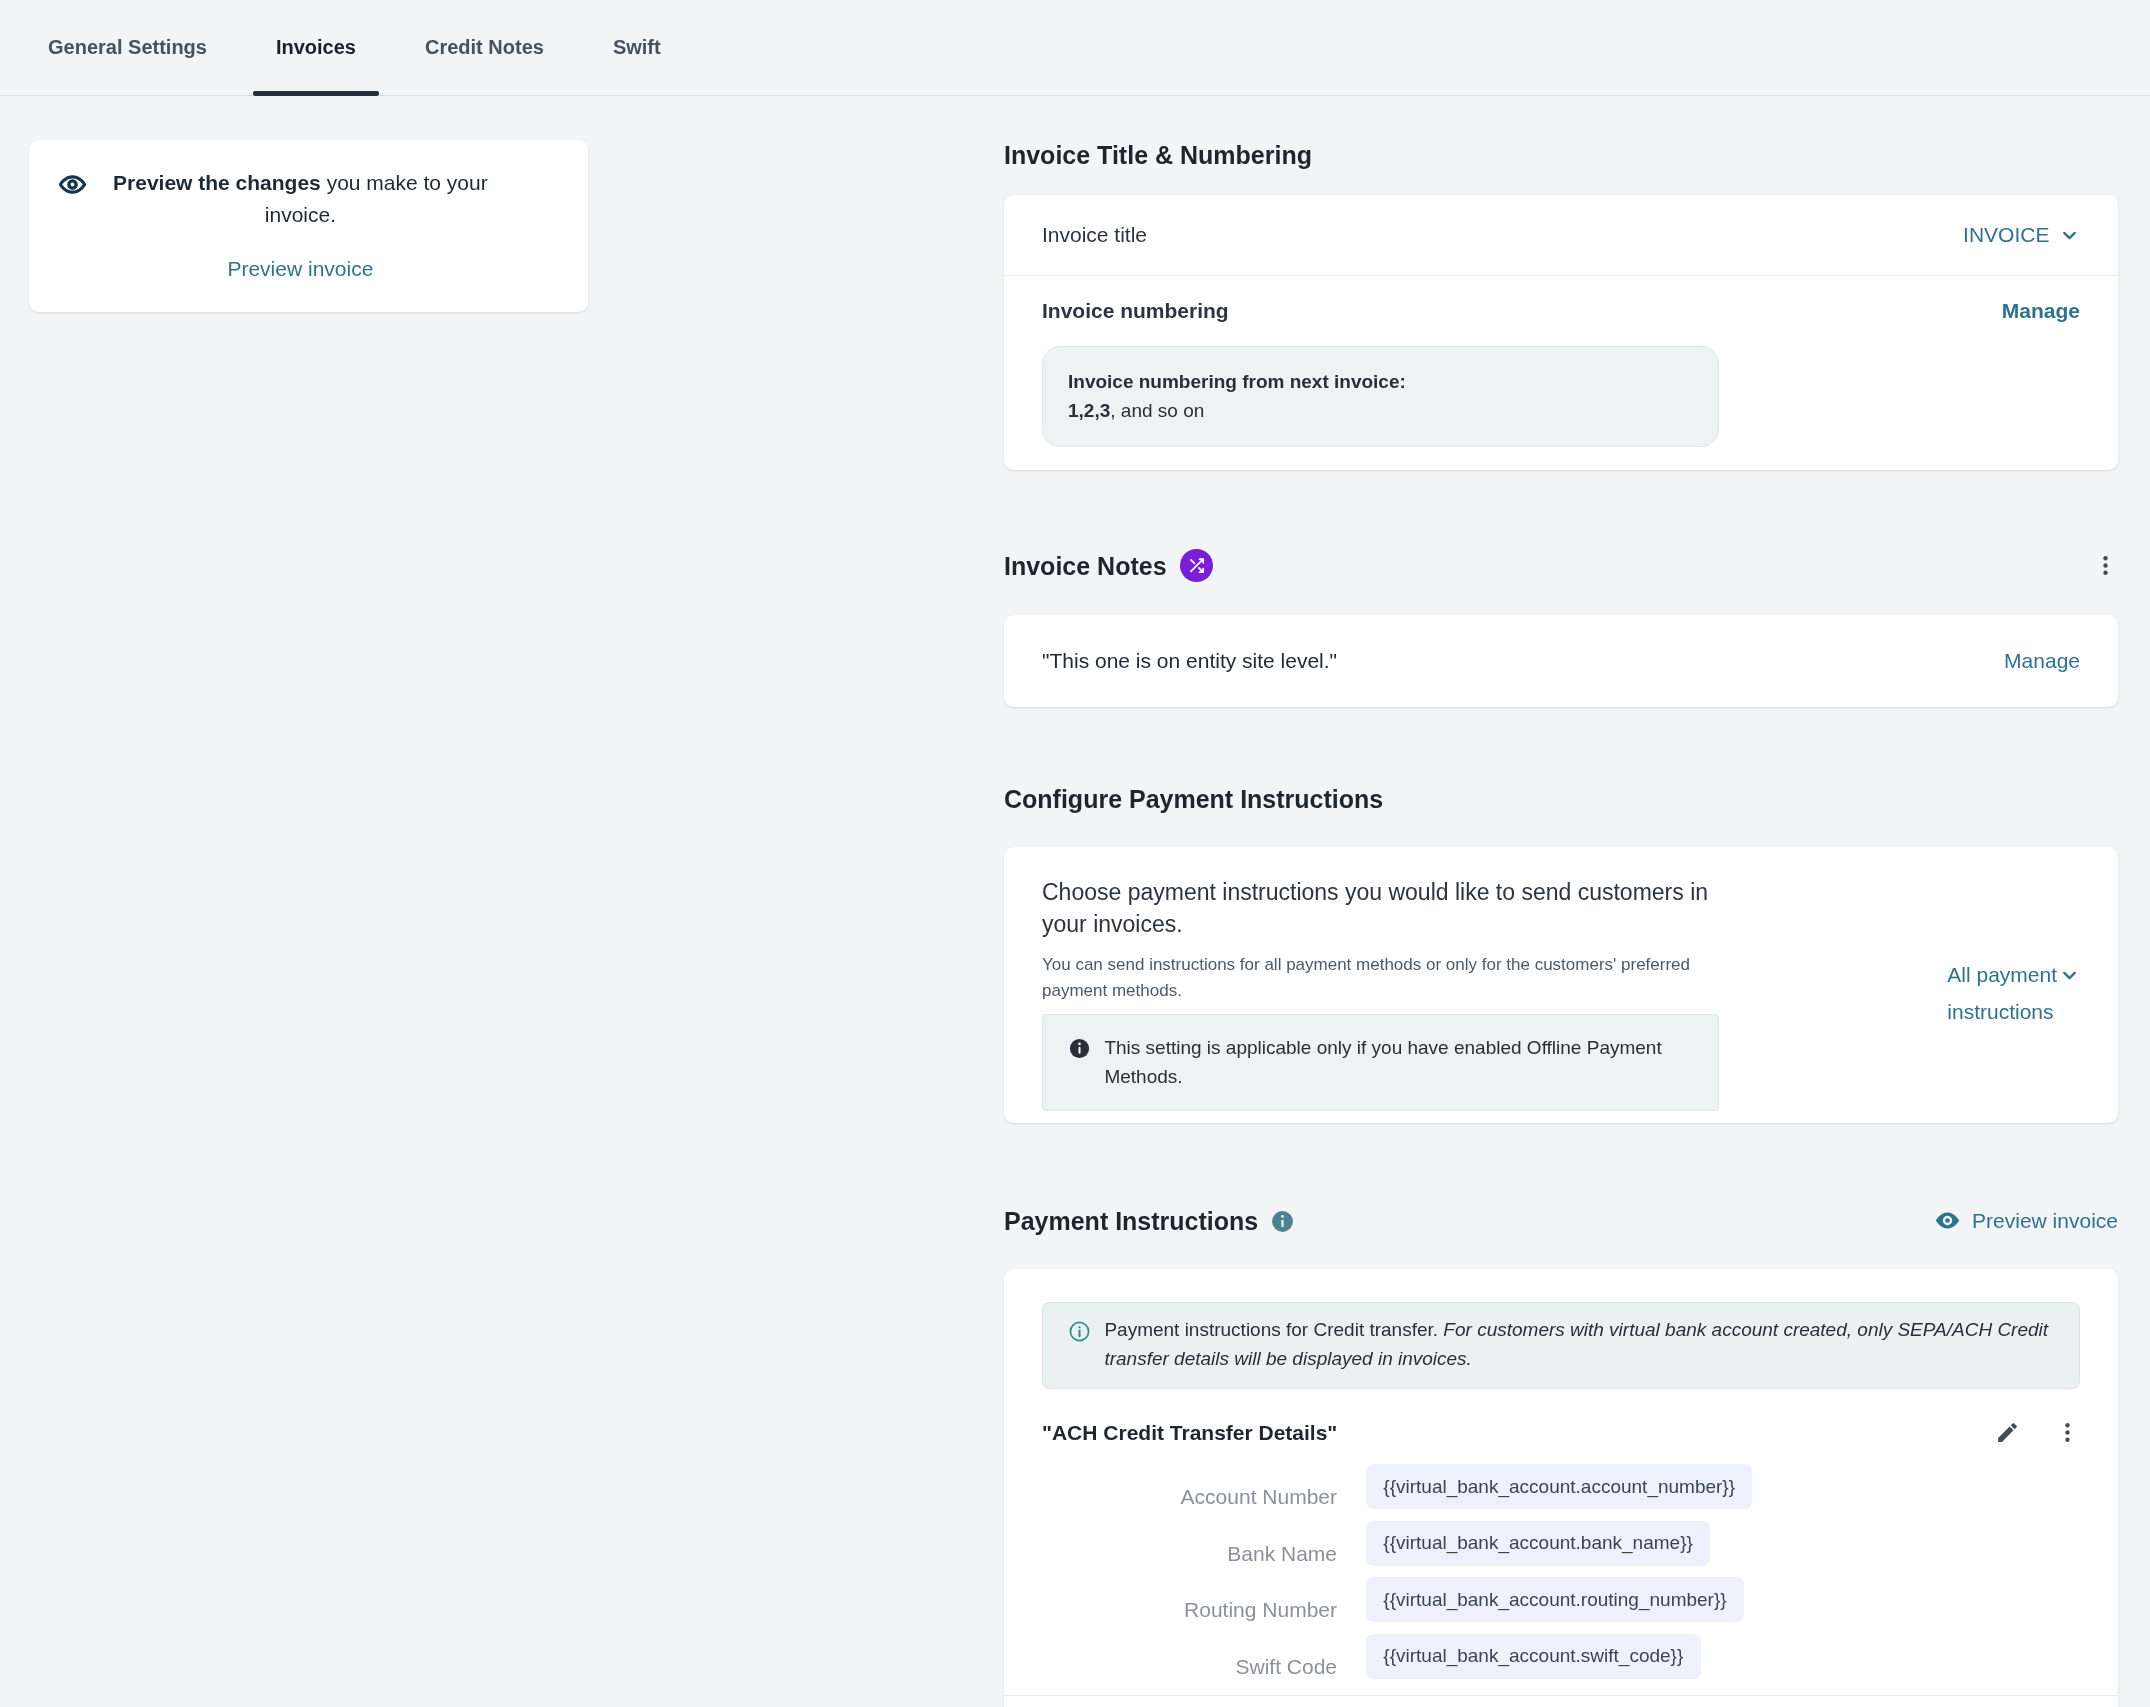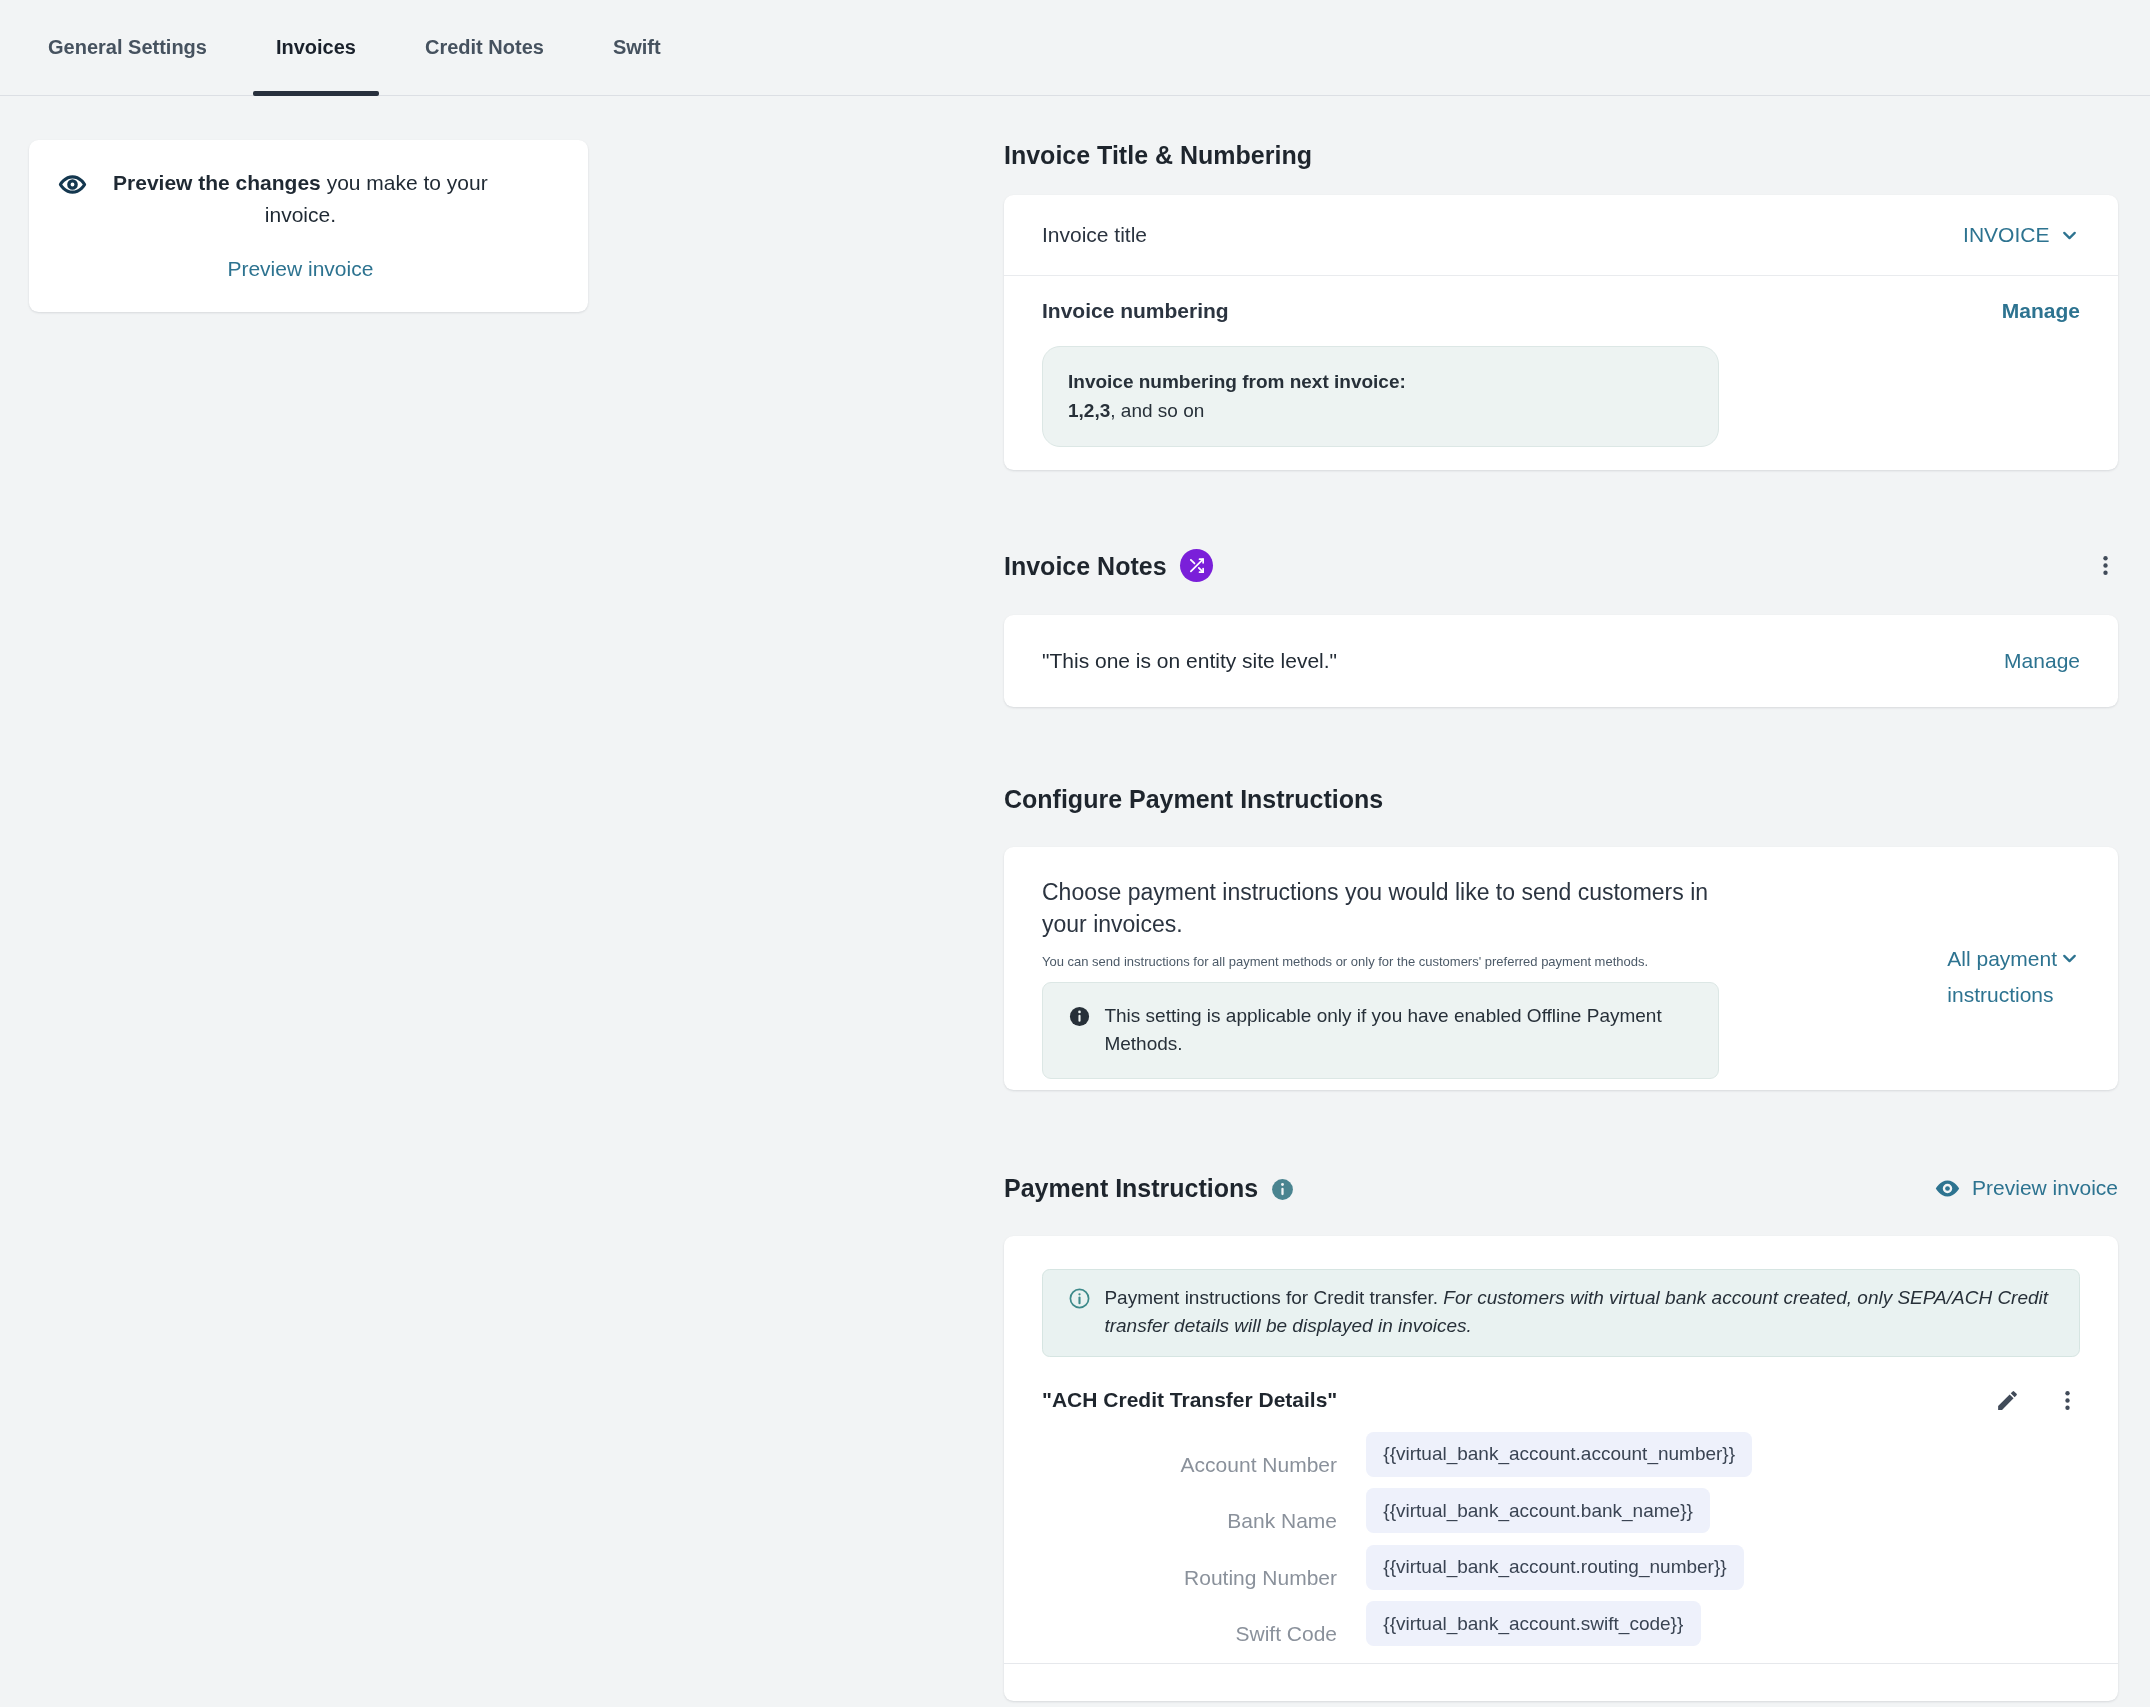--- a/index.html
+++ b/index.html
@@ -91,24 +91,24 @@
     margin-top:33px; height:92px; padding:0 38px;
     display:flex; justify-content:space-between; align-items:center;
     font-size:21px; color:#222b35;
   }
 
   
   .sec-cfg-head { margin-top:77px; }
   .card-cfg { margin-top:33px; padding:29px 38px 11.5px; display:flex; }
   .cfg-left { width:682px; }
   .cfg-title { font-size:23px; line-height:1.4; color:#2b3440; }
-  .cfg-sub { margin-top:11.5px; font-size:13px; line-height:1.55; color:#4c5a68; }
+  .cfg-sub { margin-top:11.5px; font-size:17px; line-height:1.55; color:#4c5a68; }
   .cfg-info {
     margin-top:9.6px; width:677px;
-    background:#edf3f2; border:1px solid #dce7e5; border-radius:9px;
+    background:#edf3f2; border:1px solid #dce7e5; border-radius:4px;
     padding:19px 25px; display:flex; gap:13.4px;
     font-size:19px; line-height:1.5; color:#273039;
   }
   .icon-info-filled { width:23px; height:23px; color:#273039; flex:none; margin-top:2.9px; }
   .cfg-right {
     margin-left:auto; align-self:center;
     font-size:21px; line-height:1.75; color:#2d7390; cursor:pointer;
   }
   .cfg-right .l1 { display:flex; align-items:center; gap:2px; }
 

